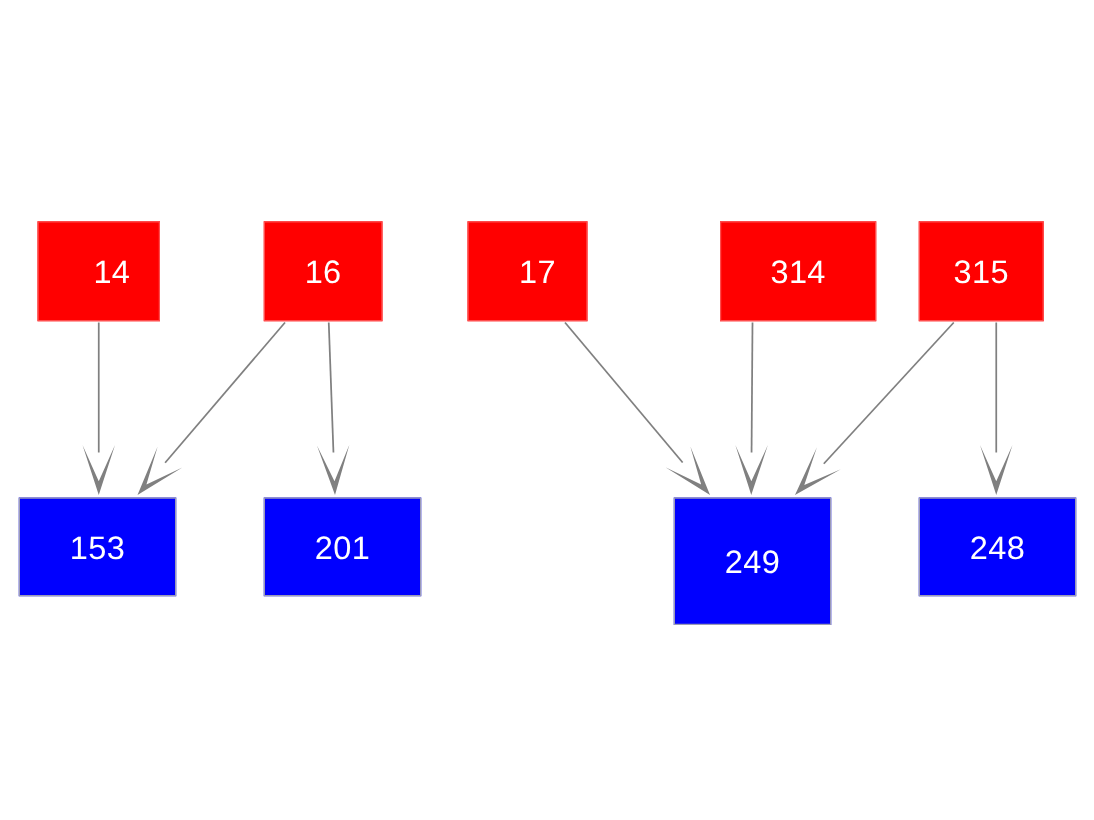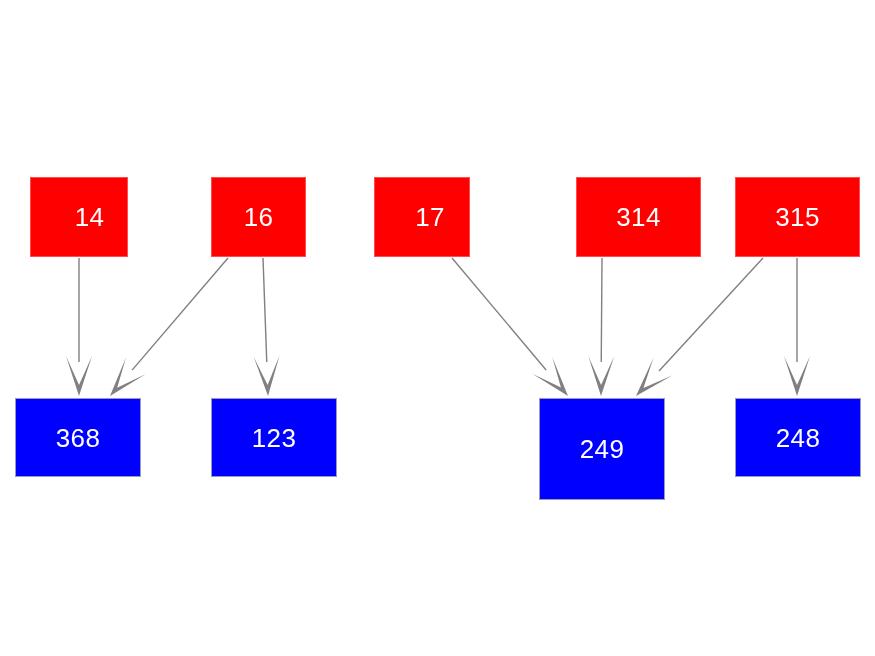--- a/index.html
+++ b/index.html
@@ -94,28 +94,28 @@
     </div>
     <div class="node node-source" style="left: 211px; top: 177px; width: 95px; height: 80px;">
       <span class="node-label">16</span>
     </div>
     <div class="node node-source" style="left: 374px; top: 177px; width: 96px; height: 80px; padding-left: 16px;">
       <span class="node-label">17</span>
     </div>
     <div class="node node-source" style="left: 540px; top: 177px; width: 125px; height: 80px; margin-left: 36px;">
       <span class="node-label">314</span>
     </div>
-    <div class="node node-source" style="left: 735px; top: 177px; width: 125px; height: 80px;">
+    <div class="node node-source" style="left: 735px; top: 177px; width: 100px; height: 80px;">
       <span class="node-label">315</span>
     </div>
     <div class="node node-target" style="left: 15px; top: 398px; width: 126px; height: 79px;">
-      <span class="node-label">368</span>
+      <span class="node-label">153</span>
     </div>
     <div class="node node-target" style="left: 211px; top: 398px; width: 126px; height: 79px;">
-      <span class="node-label">123</span>
+      <span class="node-label">201</span>
     </div>
     <div class="node node-target" style="left: 539px; top: 398px; width: 126px; height: 102px;">
       <span class="node-label">249</span>
     </div>
     <div class="node node-target" style="left: 735px; top: 398px; width: 126px; height: 79px; text-align: right;">
       <span class="node-label">248</span>
     </div>
   </div>
 
 </body></html>

